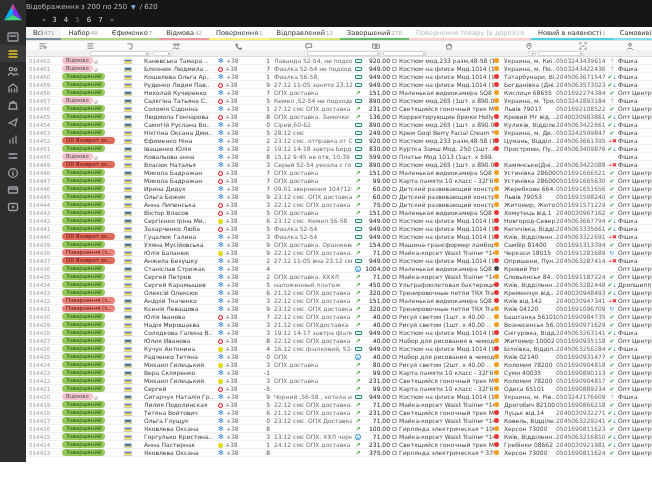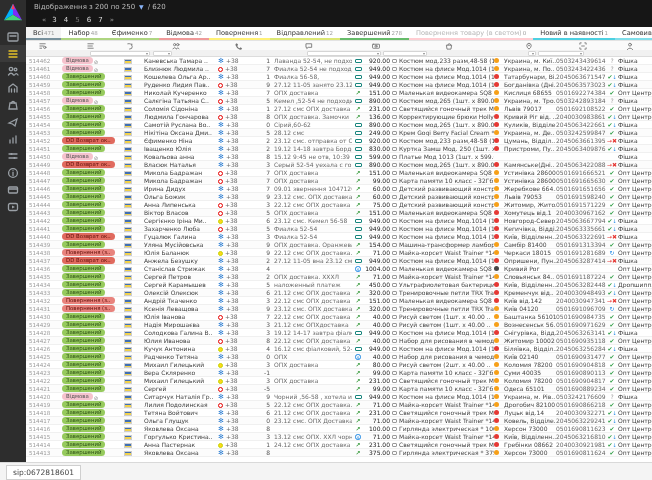--- a/index.html
+++ b/index.html
@@ -9,21 +9,21 @@
 
   
   .sidebar { position:absolute; left:0; top:0; width:26px; height:462px; background:#2d2d2d; z-index:5; }
   .logo { width:22px; height:20px; margin:2px auto 6px auto; display:block; }
   .side-ico { width:26px; height:17px; display:flex; align-items:center; justify-content:center; cursor:pointer; }
   .side-ico svg { width:12px; height:12px; }
   .side-ico.active { background:#3a3a3a; }
 
   
   .topbar { position:absolute; left:26px; top:0; width:626px; height:27px; background:#161616; color:#b9b9b9; }
-  .top-line1 { display:flex; align-items:center; gap:4px; height:13px; padding-left:8px; font-size:7px; }
+  .top-line1 { display:flex; align-items:center; gap:4px; height:13px; font-size:7px; }
   .caret { font-size:6px; color:#8ab4f8; }
   .top-line2 { display:flex; align-items:center; gap:7px; height:14px; padding-left:16px; font-size:7px; }
   .pg { color:#ddd; cursor:pointer; }
   .pg.cur { color:#777; }
   .pg-end { color:#999; cursor:pointer; letter-spacing:-1px; }
 
   
   .tabs { position:absolute; left:26px; top:27px; width:626px; height:14px; background:#fff;
     display:flex; align-items:stretch; border-bottom:1px solid #e3e3e3; overflow:hidden; white-space:nowrap; }
   .tab { flex:0 0 auto; padding:2px 7px 0 7px; font-size:6.6px; color:#333; border-bottom:2px solid transparent; cursor:pointer; }
@@ -194,21 +194,21 @@
   </div>
 
   <div class="tabs" id="tabs">
       <div class="tab active" style="border-bottom-color: rgb(120, 144, 156);"><span>Всі</span><span class="cnt">471</span></div>
       <div class="tab" style="border-bottom-color: rgb(174, 213, 129);"><span>Набор</span><span class="cnt">48</span></div>
       <div class="tab" style="border-bottom-color: rgb(174, 213, 129);"><span>Єфименко</span><span class="cnt">7</span></div>
       <div class="tab" style="border-bottom-color: rgb(239, 154, 154);"><span>Відмова</span><span class="cnt">42</span></div>
       <div class="tab" style="border-bottom-color: rgb(255, 241, 118);"><span>Повернення</span><span class="cnt">1</span></div>
       <div class="tab" style="border-bottom-color: rgb(220, 231, 117);"><span>Відправлений</span><span class="cnt">12</span></div>
       <div class="tab" style="border-bottom-color: rgb(102, 187, 106);"><span>Завершений</span><span class="cnt">278</span></div>
-      <div class="tab muted" style="border-bottom-color: rgb(255, 205, 210);"><span>Повернення товару (в светом)</span><span class="cnt">0</span></div>
+      <div class="tab muted" style="border-bottom-color: rgb(255, 205, 210);"><span>Повернення товару (в дорозі)</span><span class="cnt">0</span></div>
       <div class="tab" style="border-bottom-color: rgb(77, 208, 225);"><span>Новий в наявності</span><span class="cnt">1</span></div>
       <div class="tab" style="border-bottom-color: rgb(128, 222, 234);"><span>Самовивіз</span></div>
     </div>
 
   <div class="thead" id="thead">
       <div class="hc" style="width: 36px;">
         <svg viewBox="0 0 9 9">
           <line x1="1" y1="2" x2="7" y2="2" stroke="#757575" stroke-width="1" fill="none" stroke-linecap="round"></line>
           <line x1="1" y1="4.5" x2="5" y2="4.5" stroke="#757575" stroke-width="1" fill="none" stroke-linecap="round"></line>
           <line x1="1" y1="7" x2="3" y2="7" stroke="#757575" stroke-width="1" fill="none" stroke-linecap="round"></line>
@@ -1183,16 +1183,13 @@
         <div class="c c-pi"><span class="pbox"></span></div>
         <div class="c c-prod">Гирлянда электрическая * 375 ..</div>
         <div class="c c-car"><span class="car u"></span></div>
         <div class="c c-adr">Херсон 73000</div>
         <div class="c c-ttn">0501690811624</div>
         <div class="c c-del"><span class="del-k">✔</span></div>
         <div class="c c-src">Опт Центр</div>
       </div>
     </div>
 
-  <div class="statusbar">
-    <span class="sipbox">sip:0672818601</span>
-  </div>
 </div>
 
 </body></html>

